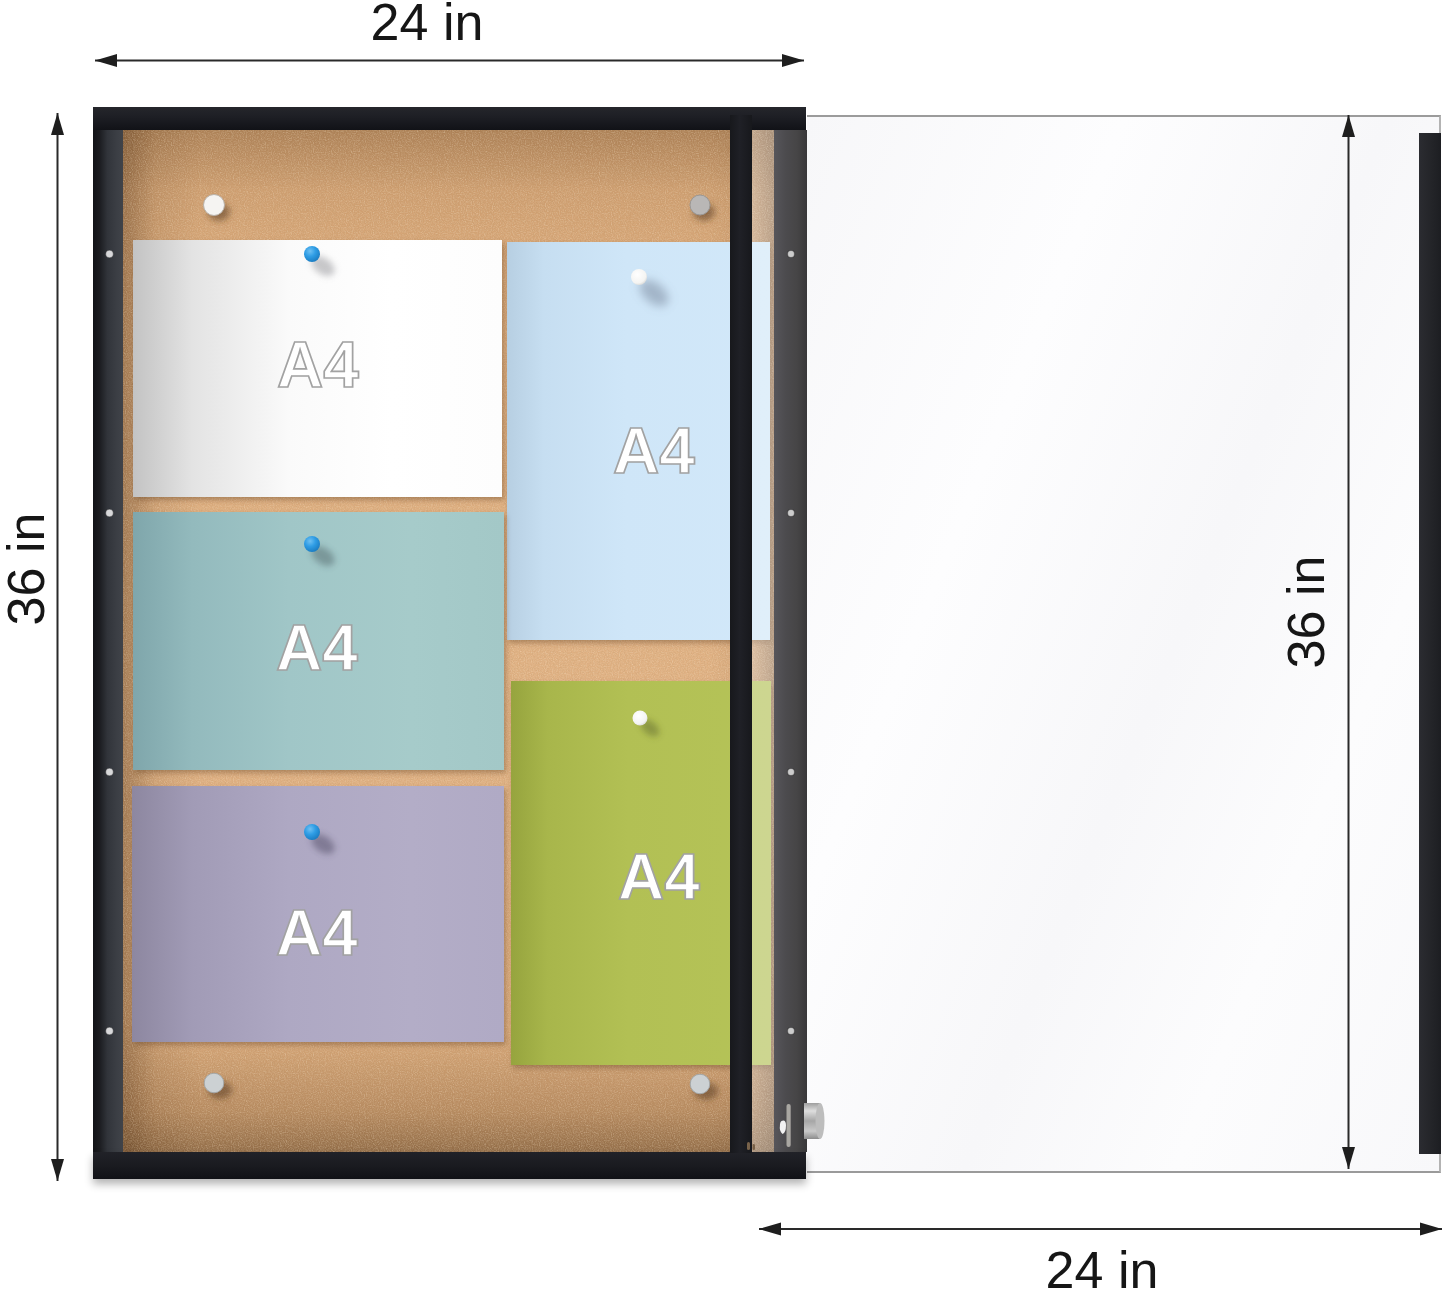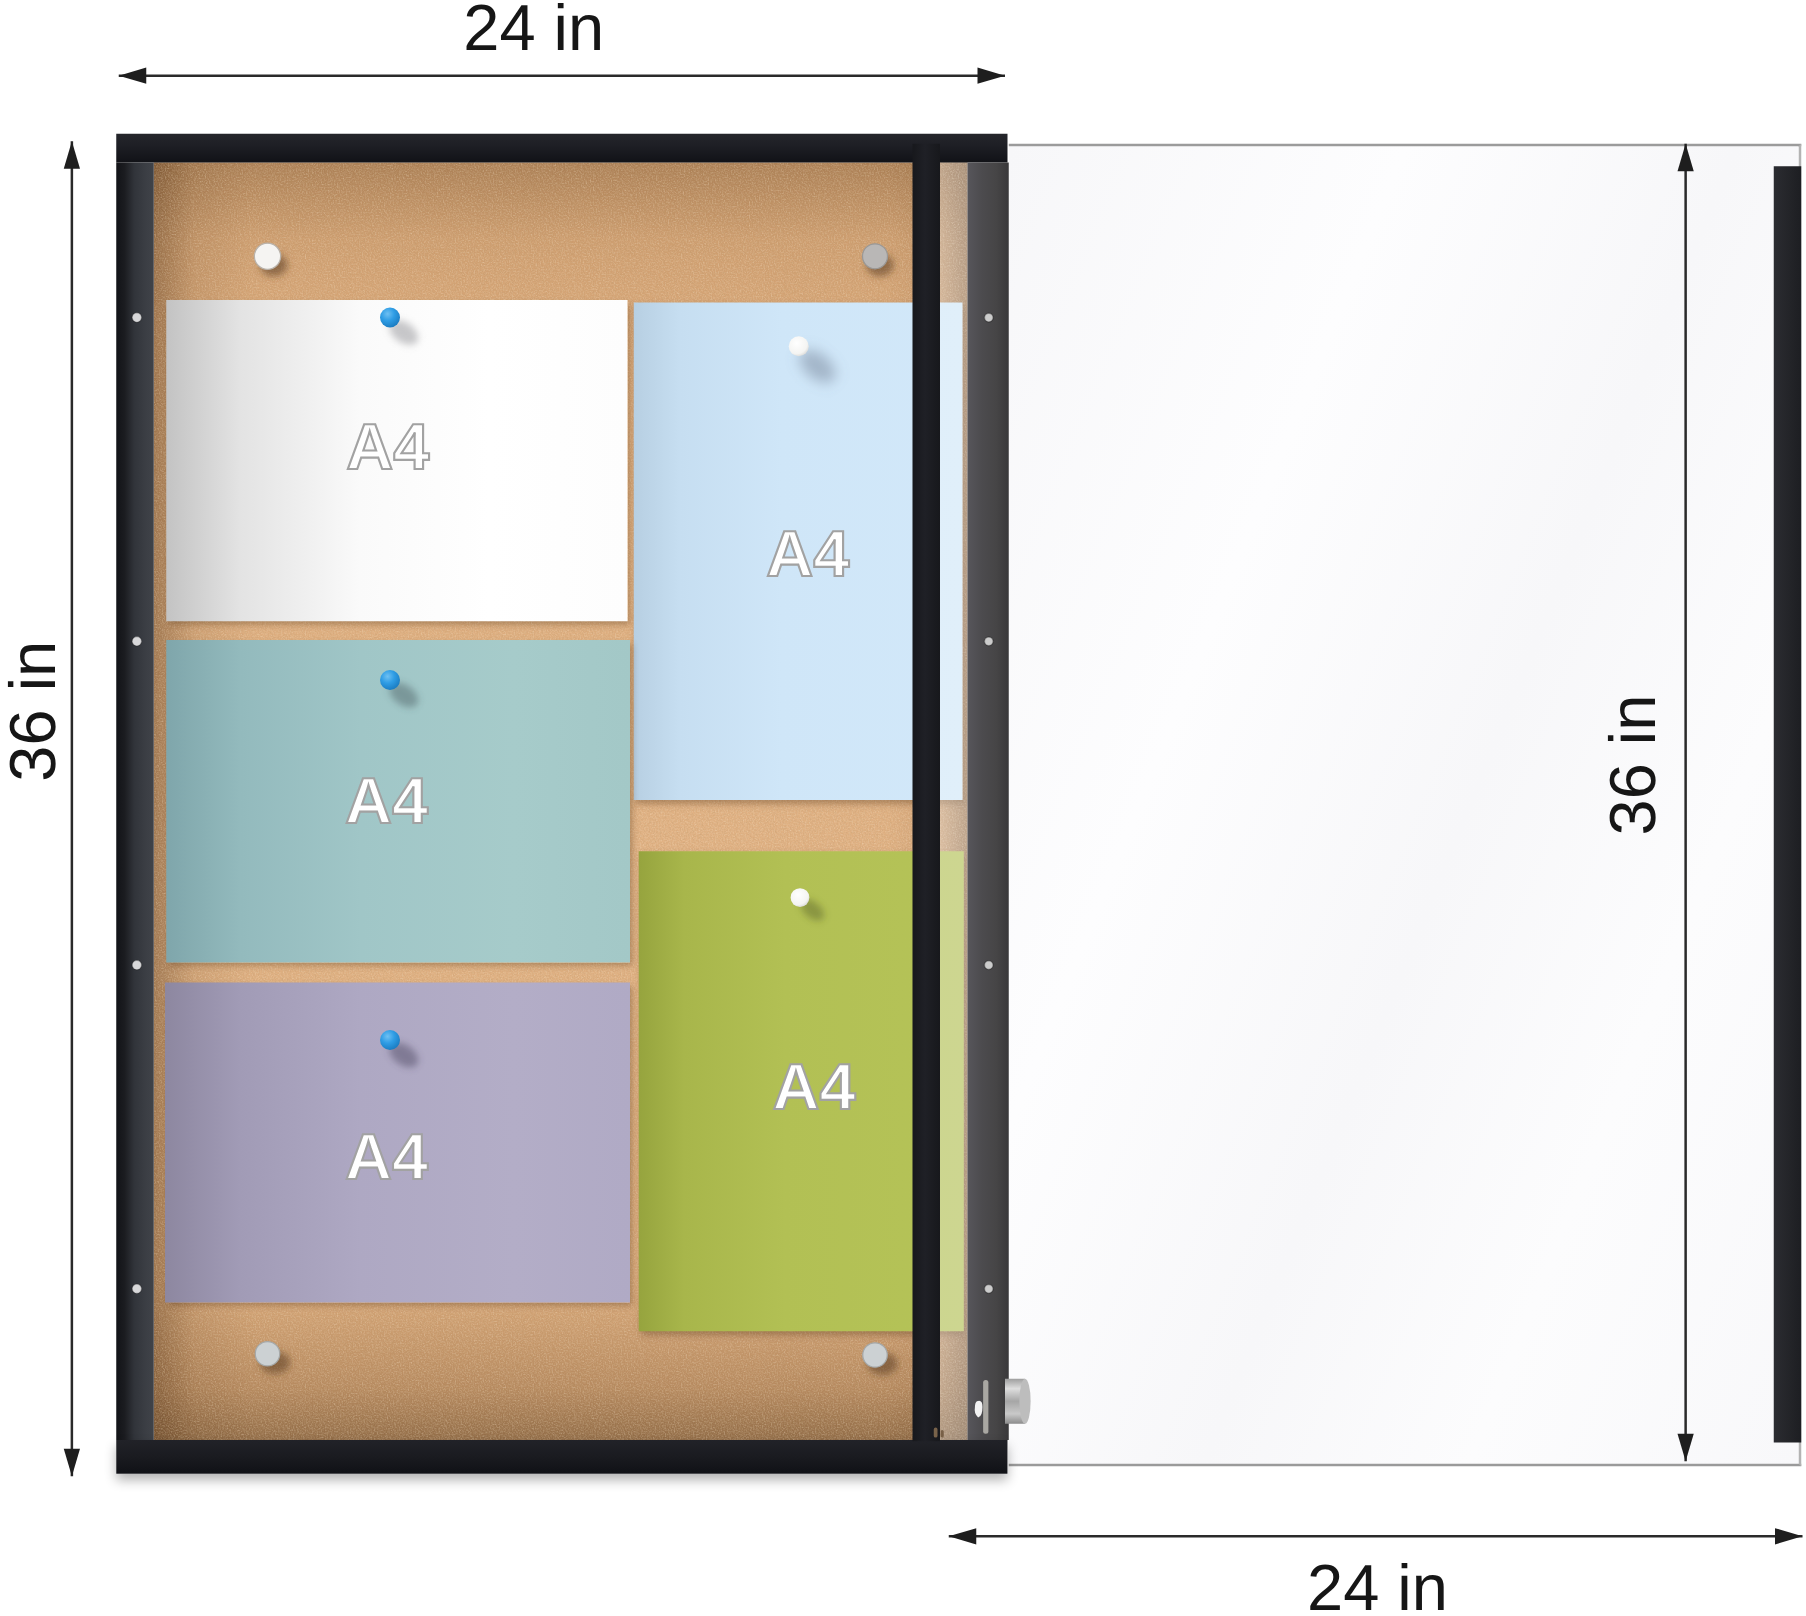--- a/index.html
+++ b/index.html
@@ -1,19 +1,19 @@
 <!DOCTYPE html>
 <html><head>
 <meta charset="utf-8">
 <style>
   html,body{margin:0;padding:0;background:#ffffff;}
   #page{position:relative;width:1445px;height:1293px;background:#ffffff;overflow:hidden;
         font-family:"Liberation Sans", sans-serif;}
   .abs{position:absolute;}
-  .a4{font-weight:bold;font-size:52px;color:#ffffff;-webkit-text-stroke:1.7px #a2a2a2;}
+  .a4{font-weight:bold;font-size:64px;color:#ffffff;-webkit-text-stroke:1.7px #a2a2a2;}
 </style>
 </head>
 <body>
 <div id="page">
 
   <div class="abs" style="left:807px;top:115px;width:634px;height:1058px;
        background:linear-gradient(112deg,#f7f7f9 0%,#fdfdfe 30%,#f7f7f9 55%,#fcfcfd 75%,#f8f8fa 100%);
        border-top:2px solid #9b9b9b;border-right:2px solid #b3b3b3;border-bottom:2px solid #9a9a9a;box-sizing:border-box;"></div>
 
   <div class="abs" style="left:123px;top:130px;width:651px;height:1022px;

